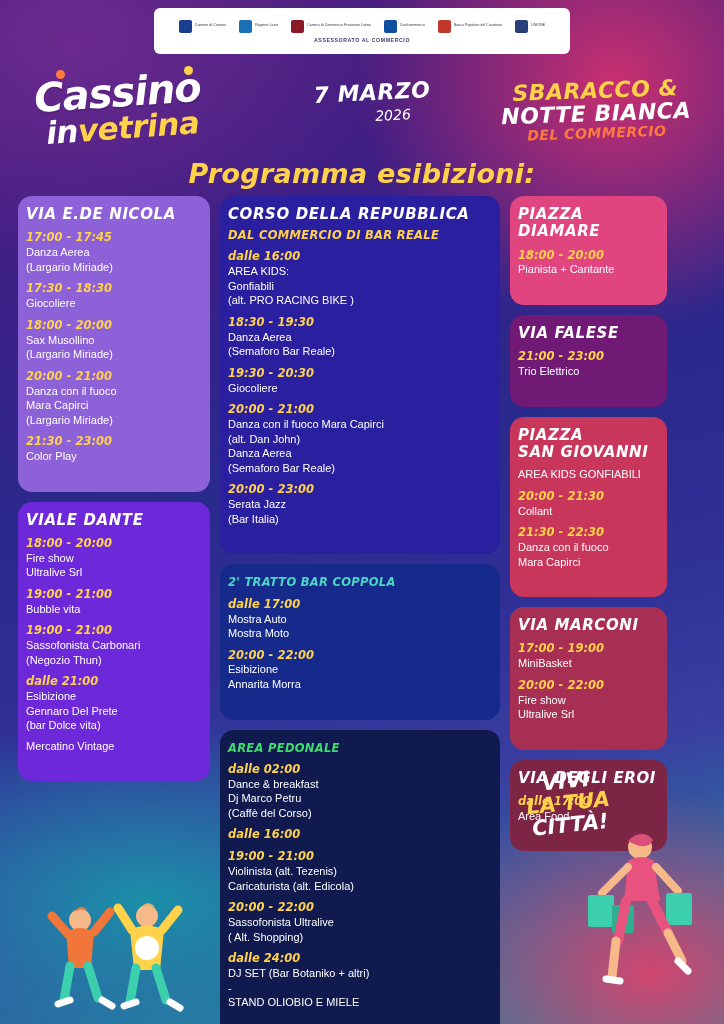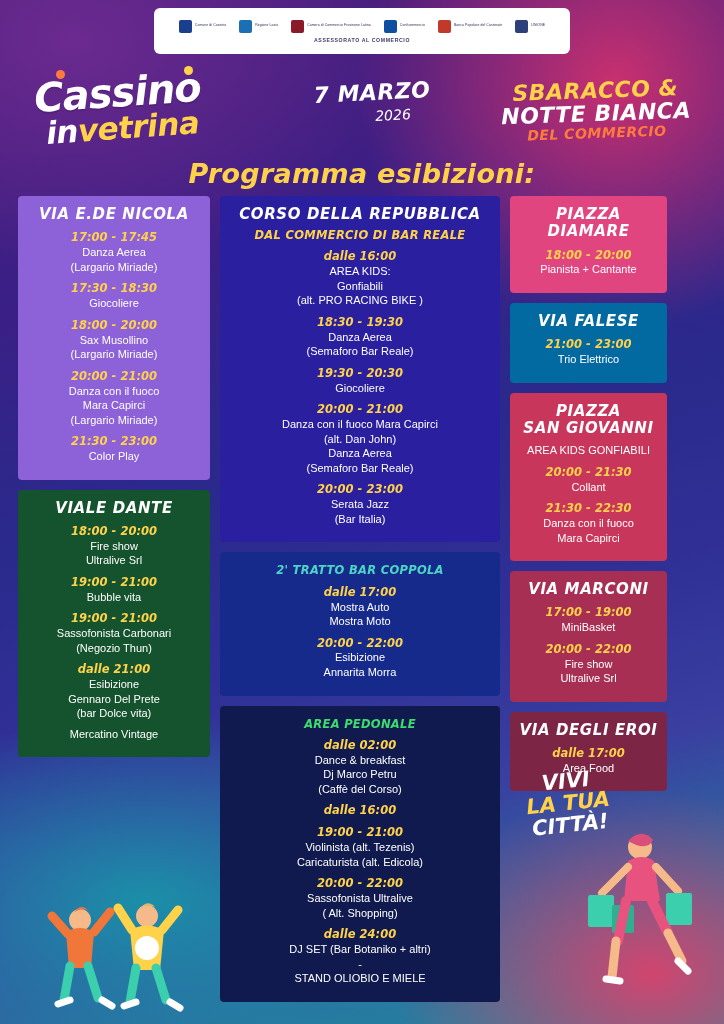--- a/index.html
+++ b/index.html
@@ -96,24 +96,24 @@
     font-size: 27px; color: #ffd24a; letter-spacing: .3px;
   }
 
   
   .col { position: absolute; }
   .col-left  { left: 18px;  top: 196px; width: 192px; }
   .col-mid   { left: 220px; top: 196px; width: 280px; }
   .col-right { left: 510px; top: 196px; width: 157px; }
 
   .card {
-    border-radius: 4px;
-    padding: 10px 8px 16px;
+    border-radius: 14px;
+    padding: 10px 8px 28px;
     margin-bottom: 10px;
-    text-align: center;
+    text-align: left;
     color: #ffffff;
   }
   .card h3 {
     font-family: "DejaVu Sans", sans-serif;
     font-weight: bold; font-style: italic;
     font-size: 15px; letter-spacing: .6px;
     color: #ffffff; margin-bottom: 6px; line-height: 1.15;
   }
   .card h4 {
     font-family: "DejaVu Sans", sans-serif;
@@ -126,26 +126,26 @@
     font-weight: bold; font-style: italic;
     font-size: 11.5px; color: #ffd24a; margin-top: 7px; line-height: 1.3;
   }
   .ev {
     font-size: 11px; line-height: 1.32; color: #ffffff;
     font-family: "Liberation Sans", sans-serif;
   }
   .ev.plain { margin-top: 6px; }
 
   .c-denicola { background: #8d61d8; }
-  .c-vialedante { background: #14532d; }
+  .c-vialedante { background: #6d28d9; }
   .c-corso { background: #2a1f9e; }
   .c-tratto { background: #162a8c; }
   .c-pedonale { background: #101a4e; }
   .c-diamare { background: #e0457f; }
-  .c-falese { background: #0369a1; }
+  .c-falese { background: #701a75; }
   .c-sangiovanni { background: #c9365c; }
   .c-marconi { background: #a82f54; }
   .c-eroi { background: #7d2545; }
 
   .h-semaforo { color: #ffd24a; }
   .h-tratto { color: #4bd5c4; }
   .h-pedonale { color: #3ddc6e; }
 
   
   .vivi {

